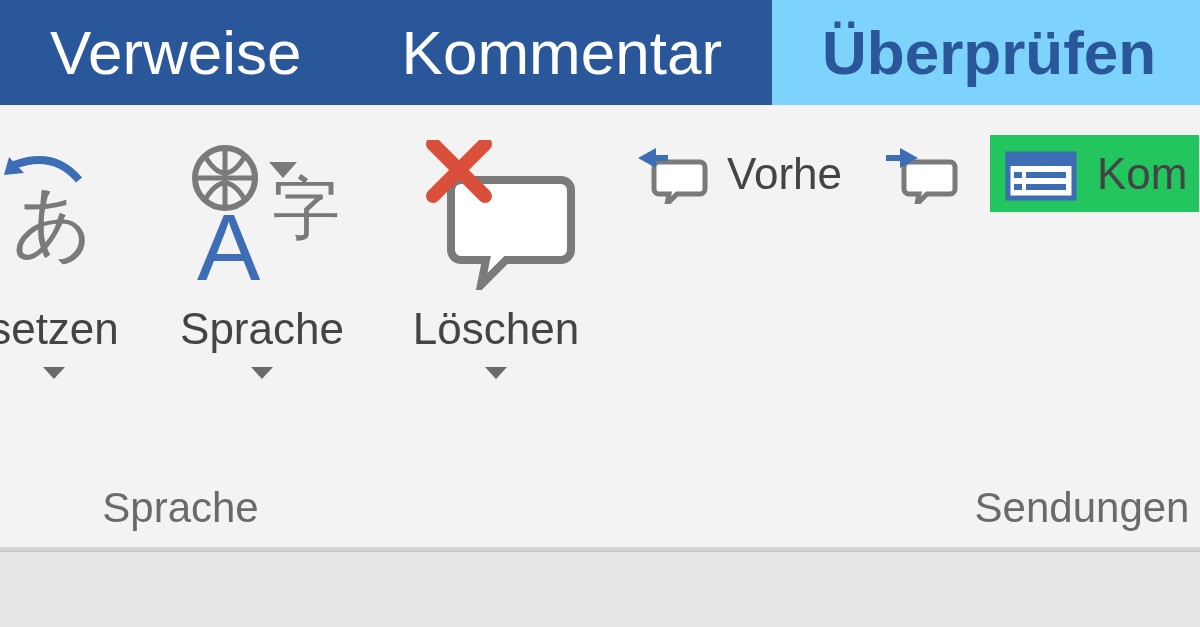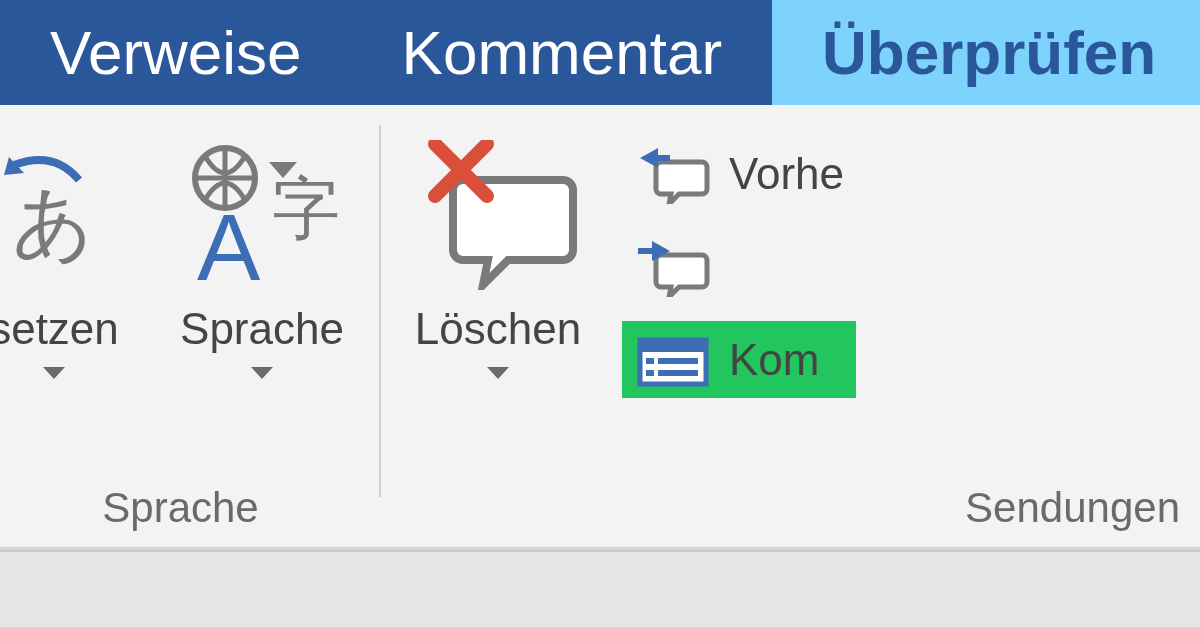--- a/index.html
+++ b/index.html
@@ -85,21 +85,21 @@
     margin-top: 4px;
     white-space: pre-line;
   }
   .dd {
     margin-top: 8px;
     color: #6a6a6a;
   }
   .dd svg { display: block; }
   .small-list {
     display: flex;
-    flex-direction: column;
+    flex-direction: row;
     gap: 16px;
     padding-top: 15px;
   }
   .small-btn {
     display: flex;
     align-items: center;
     gap: 15px;
     color: #444;
     font-size: 44px;
     padding: 6px 12px;

